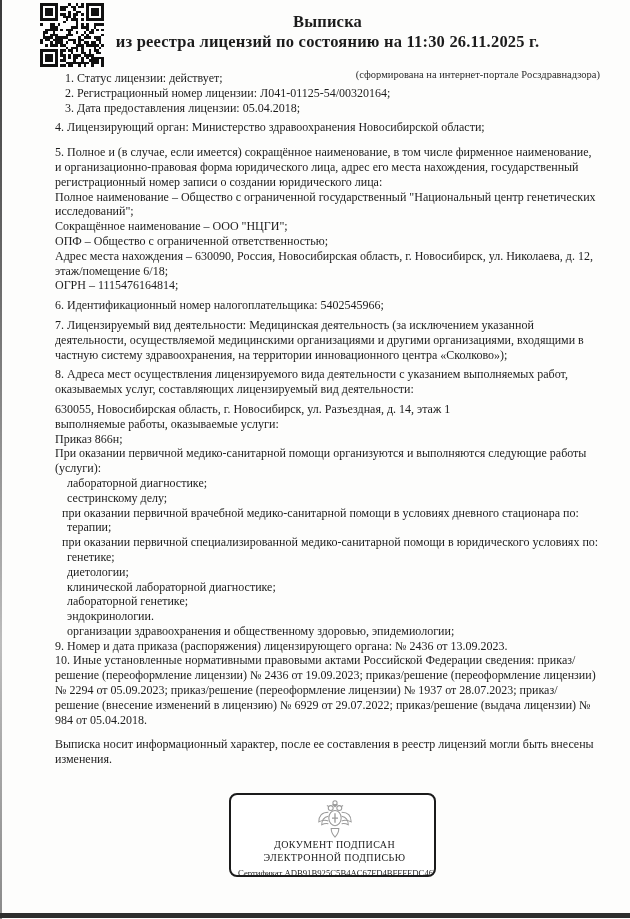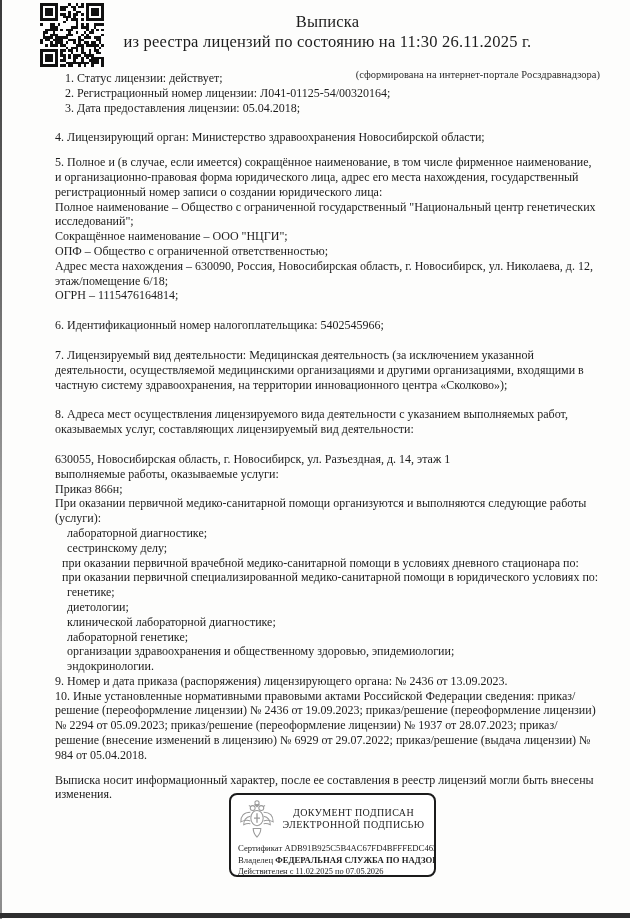--- a/index.html
+++ b/index.html
@@ -22,45 +22,45 @@
   }
   .qr {
     position:absolute; left:40px; top:3px; width:64px; height:64px;
   }
   .qr svg { width:100%; height:100%; display:block; }
   .doc-header {
     position:absolute; left:55px; top:12px; width:545px;
     text-align:center;
   }
   .doc-title {
-    font-size:16.5px; font-weight:normal; line-height:20px;
+    font-size:16.5px; font-weight:bold; line-height:20px;
     letter-spacing:0.2px;
   }
   .doc-subnote {
     margin-top:16px;
     text-align:right;
     font-size:10.5px; line-height:13px; color:#2a2a2a;
   }
   .doc-body {
     position:absolute; left:55px; top:71px; width:545px;
     font-size:12px; line-height:14.8px;
   }
   .para { margin:0; }
   .para.n13 { padding-left:10px; }
   .para.sub1 { text-indent:7px; }
   .para.sub2 { padding-left:12px; }
-  .para.gap { margin-top:15px; }
+  .para.gap { margin-top:5px; }
   .para.gap-sm { margin-top:10px; }
   .stamp {
     position:absolute; left:229px; top:793px; width:207px; height:84px;
     border:2px solid #1b1b1b; border-radius:8px;
     background:#fff; overflow:hidden;
     font-family:"Liberation Serif","DejaVu Serif",serif;
   }
-  .stamp-top { display:flex; align-items:center; padding:4px 3px 0 7px; }
+  .stamp-top { display:flex; align-items:center; padding:4px 3px 0 7px;flex-direction:column; }
   .stamp-emblem { width:38px; height:40px; flex:0 0 auto; }
   .stamp-emblem svg { width:100%; height:100%; display:block; }
   .stamp-titles {
     flex:1 1 auto; text-align:center;
     font-size:10px; font-weight:normal; line-height:12.5px;
     letter-spacing:0.4px; color:#222;
   }
   .stamp-lines { padding:3px 0 0 7px; font-size:8.7px; line-height:12px; white-space:nowrap; color:#222; }
   .stamp-lines .bold { font-weight:bold; }
   .stamp-valid { font-size:8.4px; }
@@ -415,27 +415,28 @@
       <p class="para base gap">6. Идентификационный номер налогоплательщика: 5402545966;</p>
       <p class="para base gap">7. Лицензируемый вид деятельности: Медицинская деятельность (за исключением указанной деятельности, осуществляемой медицинскими организациями и другими организациями, входящими в частную систему здравоохранения, на территории инновационного центра «Сколково»);</p>
       <p class="para base gap">8. Адреса мест осуществления лицензируемого вида деятельности с указанием выполняемых работ, оказываемых услуг, составляющих лицензируемый вид деятельности:</p>
       <p class="para base gap">630055, Новосибирская область, г. Новосибирск, ул. Разъездная, д. 14, этаж 1</p>
       <p class="para base">выполняемые работы, оказываемые услуги:</p>
       <p class="para base">Приказ 866н;</p>
       <p class="para base">При оказании первичной медико-санитарной помощи организуются и выполняются следующие работы (услуги):</p>
       <p class="para sub2">лабораторной диагностике;</p>
       <p class="para sub2">сестринскому делу;</p>
       <p class="para sub1">при оказании первичной врачебной медико-санитарной помощи в условиях дневного стационара по:</p>
+      <p class="para sub2">терапии;</p>
       <p class="para sub1">при оказании первичной специализированной медико-санитарной помощи в юридического условиях по:</p>
       <p class="para sub2">генетике;</p>
       <p class="para sub2">диетологии;</p>
       <p class="para sub2">клинической лабораторной диагностике;</p>
       <p class="para sub2">лабораторной генетике;</p>
+      <p class="para sub2">эндокринологии.</p>
       <p class="para sub2">организации здравоохранения и общественному здоровью, эпидемиологии;</p>
-      <p class="para sub2">эндокринологии.</p>
       <p class="para base">9. Номер и дата приказа (распоряжения) лицензирующего органа: № 2436 от 13.09.2023.</p>
       <p class="para base">10. Иные установленные нормативными правовыми актами Российской Федерации сведения: приказ/решение (переоформление лицензии) № 2436 от 19.09.2023; приказ/решение (переоформление лицензии) № 2294 от 05.09.2023; приказ/решение (переоформление лицензии) № 1937 от 28.07.2023; приказ/решение (внесение изменений в лицензию) № 6929 от 29.07.2022; приказ/решение (выдача лицензии) № 984 от 05.04.2018.</p>
       <p class="para base gap-sm">Выписка носит информационный характер, после ее составления в реестр лицензий могли быть внесены изменения.</p>
     </div>
 
   <div class="stamp">
     <div class="stamp-top">
       <div class="stamp-emblem">
         <svg viewBox="0 0 40 42">
           <g fill="none" stroke="#9a9a9a" stroke-width="1.1">

